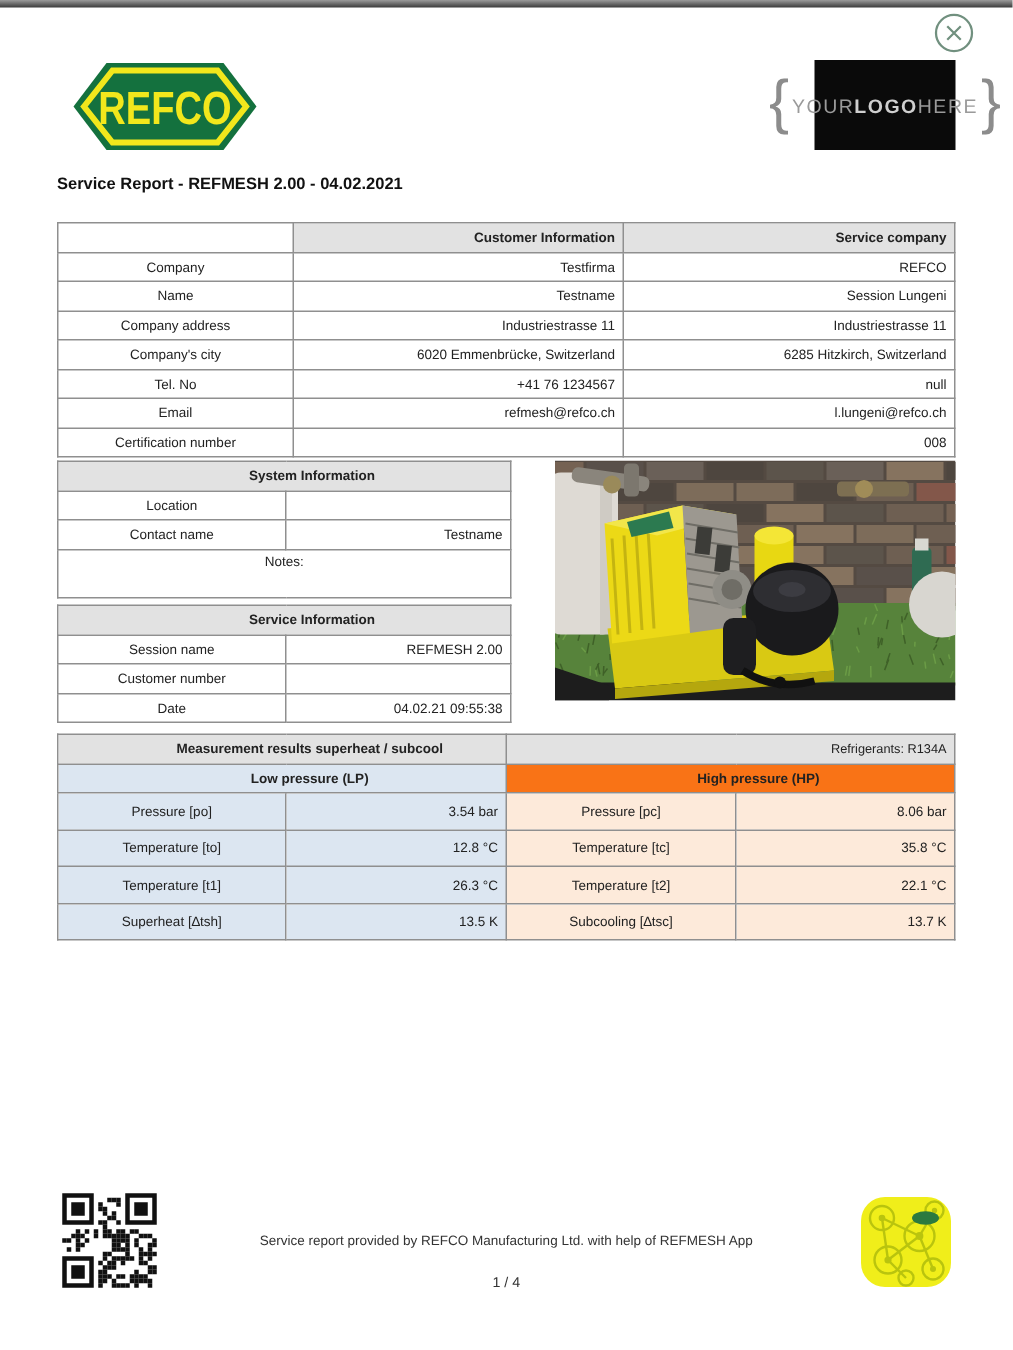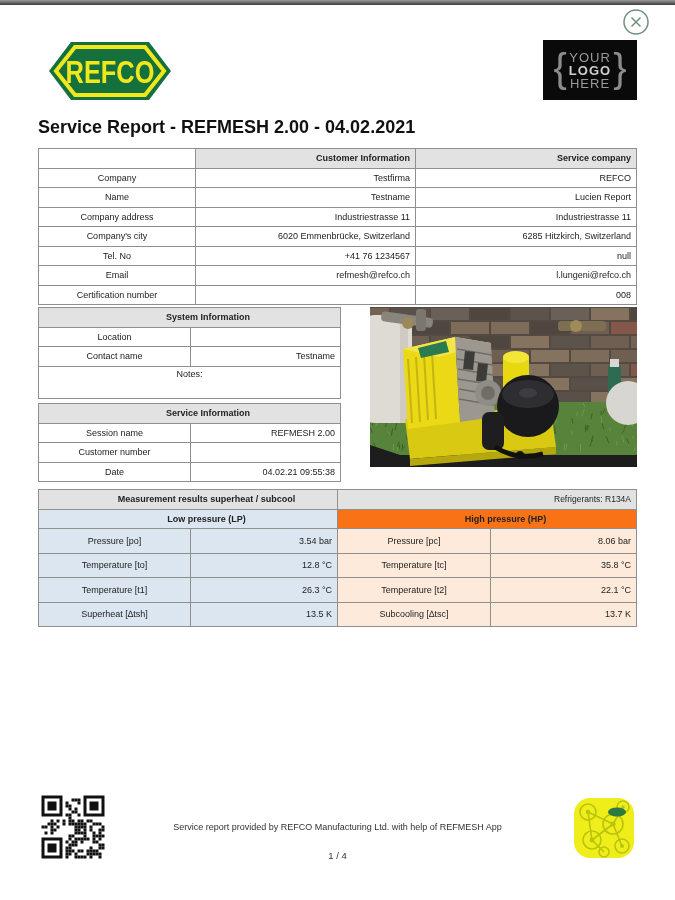--- a/index.html
+++ b/index.html
@@ -2,24 +2,24 @@
 <html><head>
 <meta charset="utf-8">
 <style>
   html,body{margin:0;padding:0;}
   body{width:675px;height:900px;background:#ffffff;font-family:"Liberation Sans",sans-serif;position:relative;overflow:hidden;}
   .topbar{position:absolute;top:0;left:0;width:675px;height:5px;background:linear-gradient(#9b9b9b,#3a3a3a);}
   .close-btn{position:absolute;top:8px;left:622px;width:28px;height:28px;cursor:pointer;background:none;border:none;padding:0;}
   .refco-logo{position:absolute;top:38px;left:45px;width:130px;height:66px;}
   .logo-placeholder{position:absolute;top:40px;left:543px;width:94px;height:60px;background:#0a0a0a;display:flex;align-items:center;justify-content:center;gap:2px;}
   .brace{color:#8c8c8c;font-size:40px;font-weight:400;line-height:1;padding-bottom:4px;}
-  .lp-lines{display:flex;flex-direction:column;align-items:center;line-height:13px;}
+  .lp-lines{display:flex;flex-direction:row;align-items:center;line-height:13px;}
   .lp-lines .l1,.lp-lines .l3{color:#9a9a9a;font-size:13px;letter-spacing:1px;}
   .lp-lines .l2{color:#cfcfcf;font-size:13px;font-weight:bold;letter-spacing:1px;}
-  .report-title{position:absolute;top:117px;left:38px;font-size:18px;font-weight:bold;color:#111;}
+  .report-title{position:absolute;top:117px;left:38px;font-size:11px;font-weight:bold;color:#111;}
   table{border-collapse:collapse;table-layout:fixed;font-size:9px;color:#222;}
   th,td{border:1px solid #8f8f8f;padding:2.5px 5px;height:13.5px;overflow:hidden;white-space:nowrap;font-weight:normal;text-align:center;vertical-align:middle;}
   thead th{background:#e2e2e2;font-weight:bold;padding-left:42px;}
   .cust-table{position:absolute;top:148px;left:38px;width:598px;}
   .cust-table thead th:first-child{background:#ffffff;}
   .cust-table thead th:nth-child(2),.cust-table thead th:nth-child(3){text-align:right;}
   .cust-table td:nth-child(2),.cust-table td:nth-child(3){text-align:right;}
   .sys-table{position:absolute;top:307px;left:38px;width:302px;}
   .sys-table td:nth-child(2){text-align:right;}
   .notes-cell{height:26px;vertical-align:top;}
@@ -87,21 +87,21 @@
   </thead>
   <tbody>
       <tr>
         <td>Company</td>
         <td>Testfirma</td>
         <td>REFCO</td>
       </tr>
       <tr>
         <td>Name</td>
         <td>Testname</td>
-        <td>Lucien Report</td>
+        <td>Session Lungeni</td>
       </tr>
       <tr>
         <td>Company address</td>
         <td>Industriestrasse 11</td>
         <td>Industriestrasse 11</td>
       </tr>
       <tr>
         <td>Company's city</td>
         <td>6020 Emmenbrücke, Switzerland</td>
         <td>6285 Hitzkirch, Switzerland</td>

